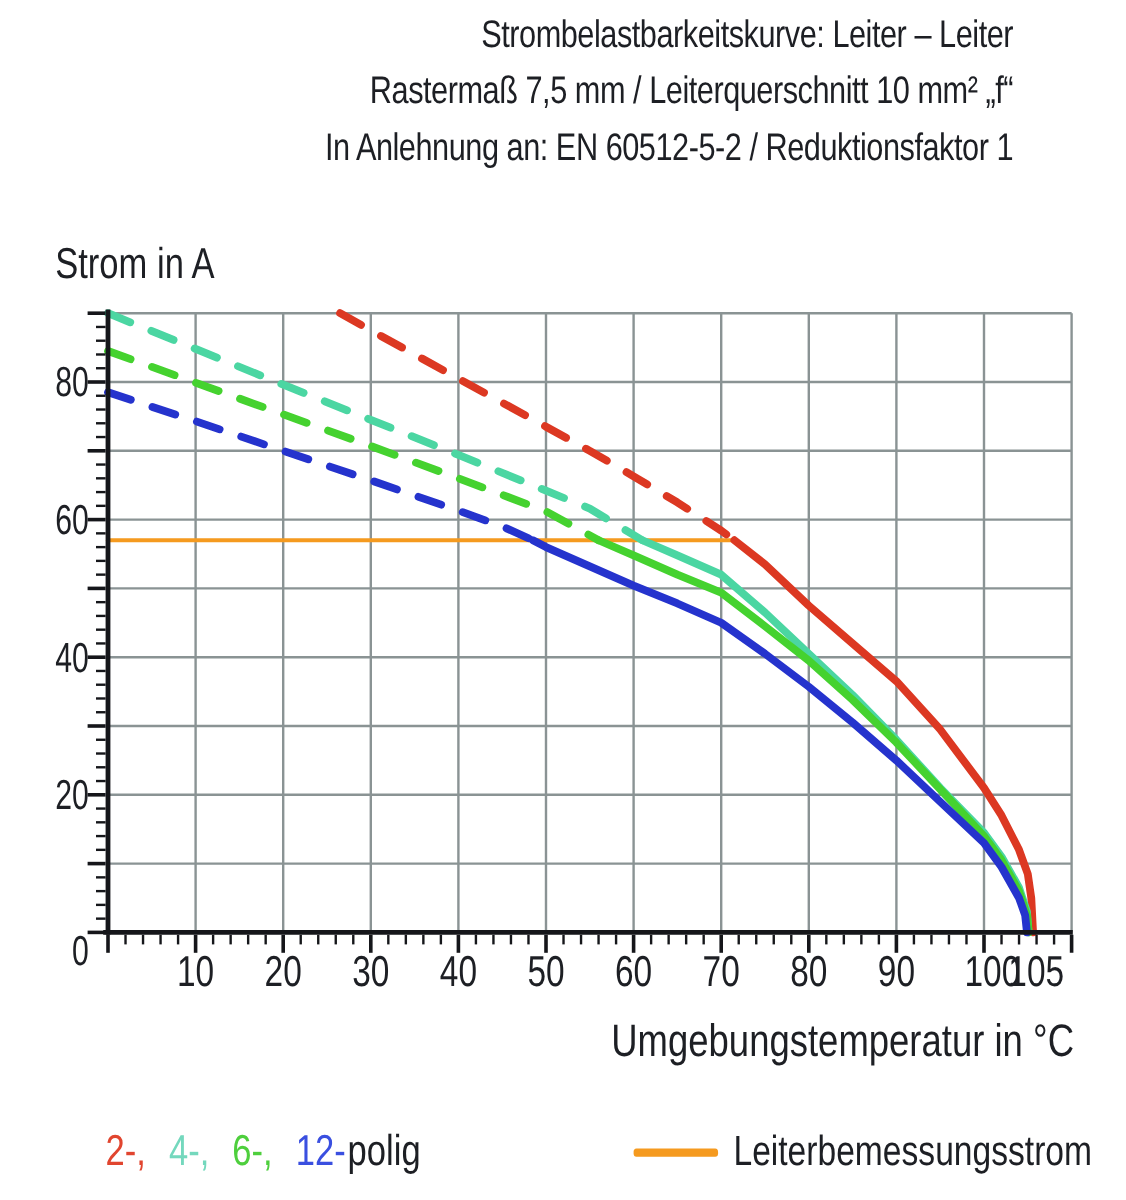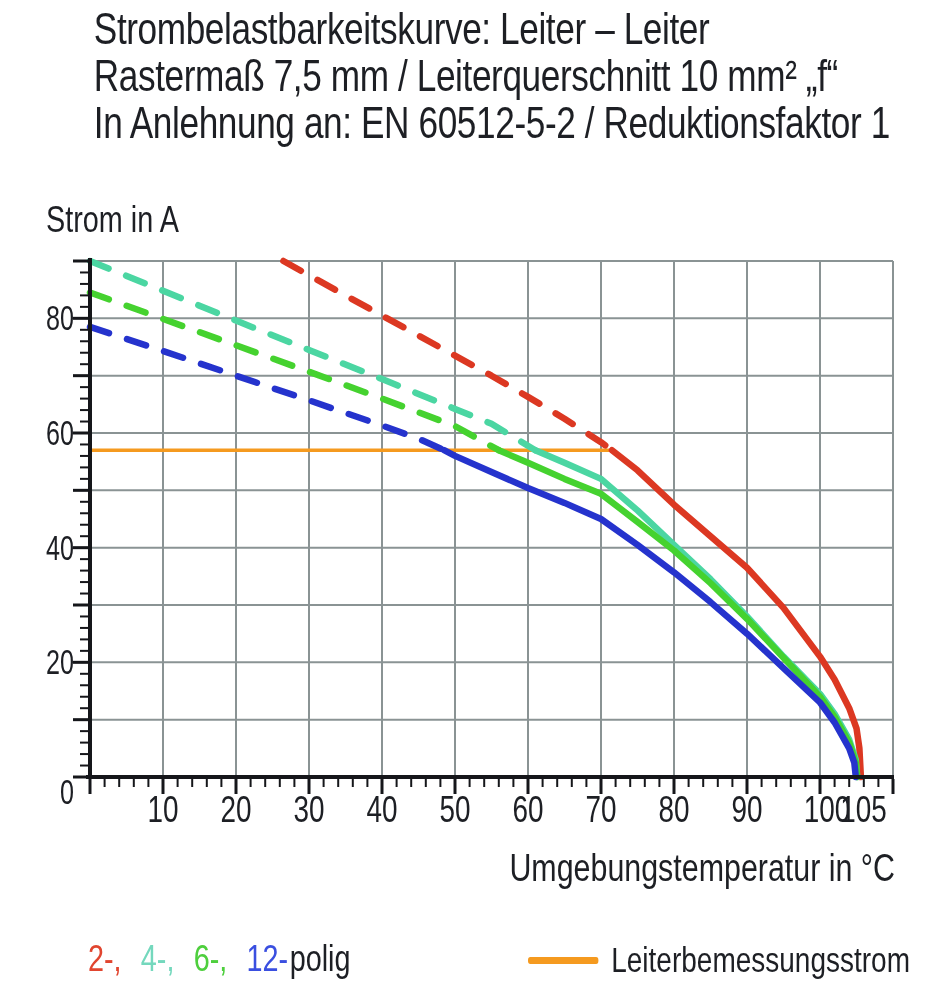--- a/index.html
+++ b/index.html
@@ -1,22 +1,22 @@
 <!DOCTYPE html>
 <html><head>
 <meta charset="utf-8">
 <style>
   html,body{margin:0;padding:0;background:#ffffff;}
   .page{
     position:relative;width:938px;height:1000px;background:#ffffff;overflow:hidden;
     font-family:"Liberation Sans",sans-serif;color:#1d1f24;
   }
   .chart-title{
-    position:absolute;top:5px;left:0;right:0;text-align:left;
-    font-size:44px;line-height:47px;letter-spacing:-0.5px;color:#1d1f24;
+    position:absolute;top:5px;left:0;right:0;text-align:right;
+    font-size:32px;line-height:47px;letter-spacing:-0.5px;color:#1d1f24;
   }
   .chart-title .t-line{transform:scaleX(0.8);transform-origin:50% 50%;white-space:nowrap;}
   .y-axis-title{
     position:absolute;left:46px;top:199px;font-size:36px;white-space:nowrap;
     transform:scaleX(0.8);transform-origin:0 0;color:#1d1f24;
   }
   .x-axis-title{
     position:absolute;right:43px;top:847px;font-size:38px;white-space:nowrap;
     transform:scaleX(0.8);transform-origin:100% 0;color:#1d1f24;text-align:right;
   }

